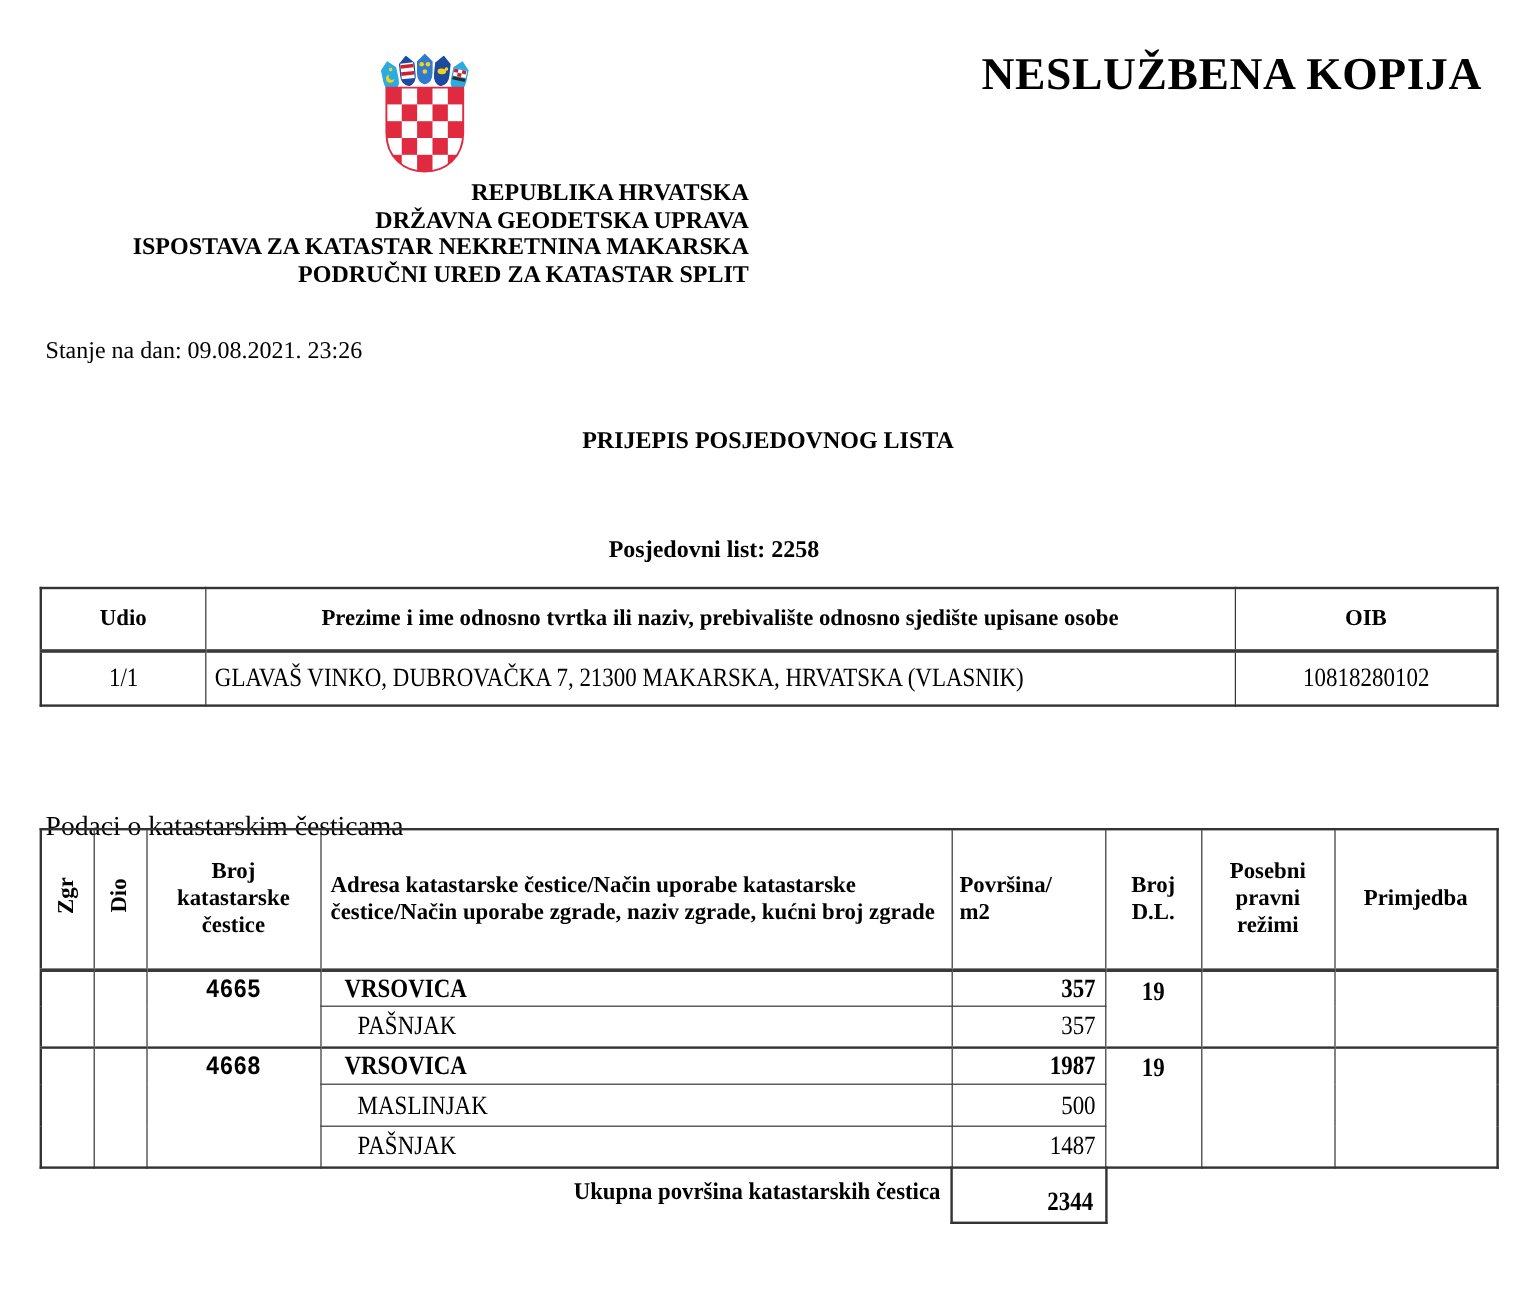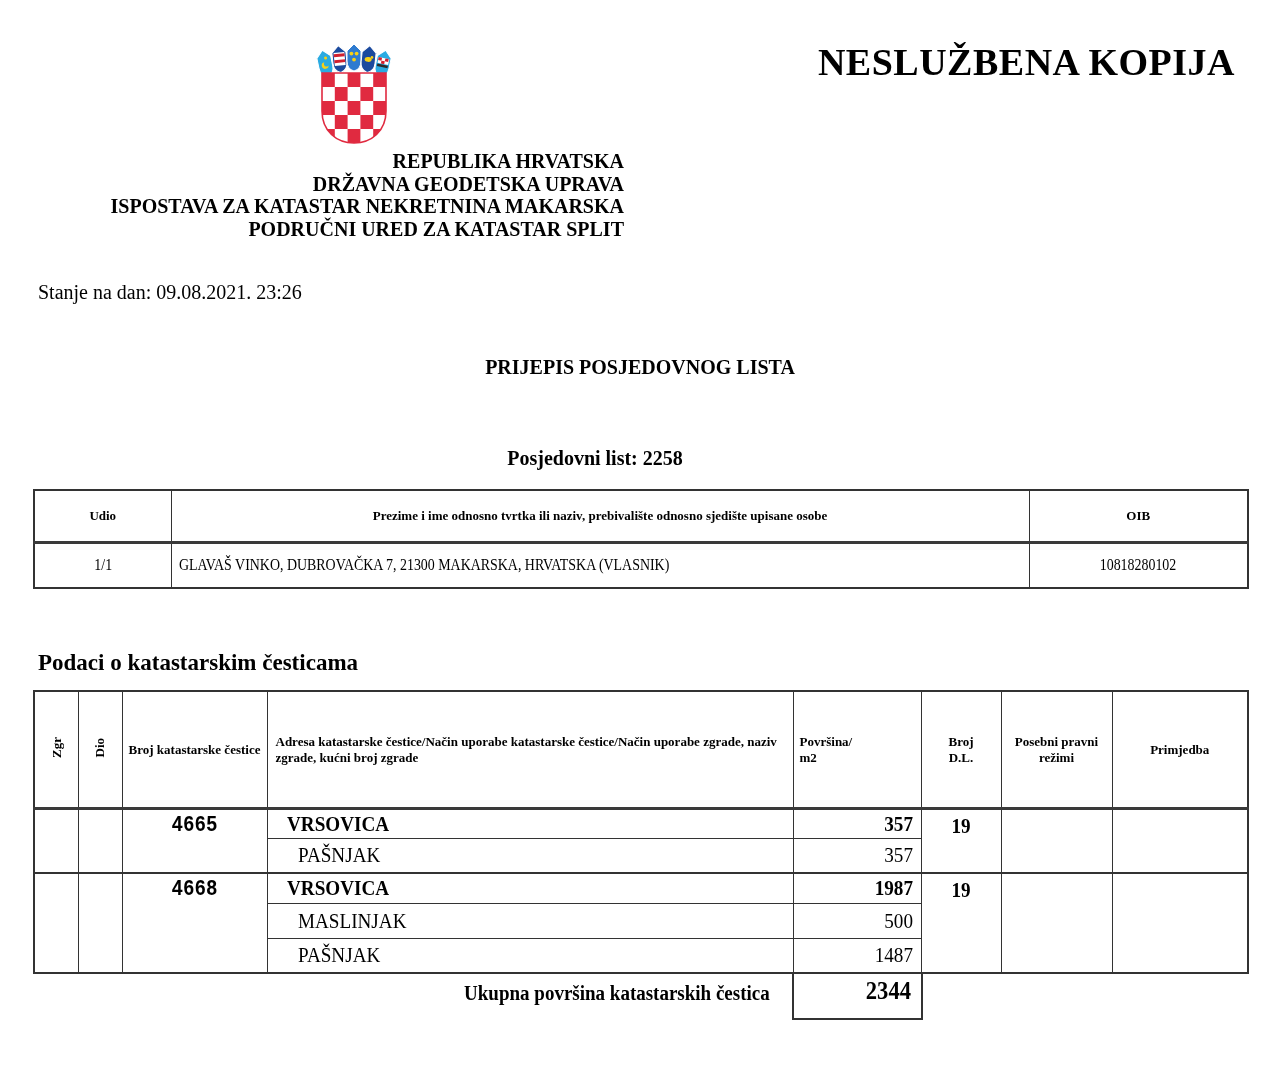--- a/index.html
+++ b/index.html
@@ -19,31 +19,31 @@
     font-size:38px; font-weight:bold; letter-spacing:0.5px;
   }
   .stanje { position:absolute; left:38px; top:281px; font-size:20px; }
   .doc-title { position:absolute; left:0; top:356px; width:1280px; text-align:center; font-size:20px; font-weight:bold; }
   .kat-opcina { position:absolute; left:38px; top:420px; font-size:20px; font-weight:bold; }
   .posj-list { position:absolute; left:33px; top:447px; width:1124px; text-align:center; font-size:20px; font-weight:bold; }
 
   
   table { border-collapse:collapse; table-layout:fixed; }
   th, td { border:1.5px solid #333; padding:0; }
-  th { font-size:13px; font-weight:bold; line-height:1.18; }
+  th { font-size:19px; font-weight:bold; line-height:1.18; }
 
   .owners-table { position:absolute; left:33px; top:489px; width:1214px; border:2px solid #333; }
   .owners-table th { border-bottom:3px solid #3a3a3a; }
   .owners-table .r-head { height:52px; }
   .owners-table .r-data { height:46px; }
-  .owners-table td { font-size:16px; }
+  .owners-table td { font-size:22px; }
   .td-center { text-align:center; }
   .td-name { text-align:left; padding-left:7px; }
 
-  .section-title { position:absolute; left:38px; top:650px; font-size:23px; font-weight:bold; }
+  .section-title { position:absolute; left:38px; top:676px; font-size:23px; font-weight:normal; }
 
   .parcels-table { position:absolute; left:33px; top:690px; width:1214px; border:2px solid #333; }
   .parcels-table thead th { border-bottom:3px solid #3a3a3a; height:115px; vertical-align:middle; text-align:center; }
   .parcels-table th.h-adresa { text-align:left; padding:0 8px; }
   .parcels-table th.h-pov { text-align:left; padding-left:6px; white-space:pre-line; }
   .parcels-table th.h-dl { white-space:pre-line; }
   .parcels-table th.h-posebni, .parcels-table th.h-primjedba, .parcels-table th.h-broj { padding:0 6px; }
   .vert { display:inline-block; writing-mode:vertical-rl; transform:rotate(180deg); }
 
   .parcels-table td { font-size:22px; vertical-align:middle; }
@@ -59,26 +59,26 @@
   
   .cx  { display:inline-block; transform:scaleX(0.87); }
   .cx-l { transform-origin:0 50%; }
   .cx-r { transform-origin:100% 50%; }
   .cx-c { transform-origin:50% 50%; }
 
   
   .total-row { position:absolute; left:33px; top:972px; width:1214px; height:48px; display:flex; }
   .total-label {
     width:759px; text-align:right; font-size:20px; font-weight:bold;
-    line-height:42px; padding-right:22px; box-sizing:border-box; white-space:nowrap;
+    line-height:42px; padding-right:8px; box-sizing:border-box; white-space:nowrap;
   }
   .total-box {
     width:131px; box-sizing:border-box;
     border-left:2px solid #333; border-right:2px solid #333; border-bottom:2px solid #333;
-    text-align:right; font-size:26px; font-weight:bold; padding:4px 10px 0 0;
+    text-align:right; font-size:22px; font-weight:bold; padding:16px 10px 0 0;
   }
 </style>
 </head>
 <body>
 
 <div class="page">
 
   <svg class="coa" viewBox="0 0 76 106" width="76" height="106" aria-hidden="true">
     <defs>
       <clipPath id="shieldClip">

